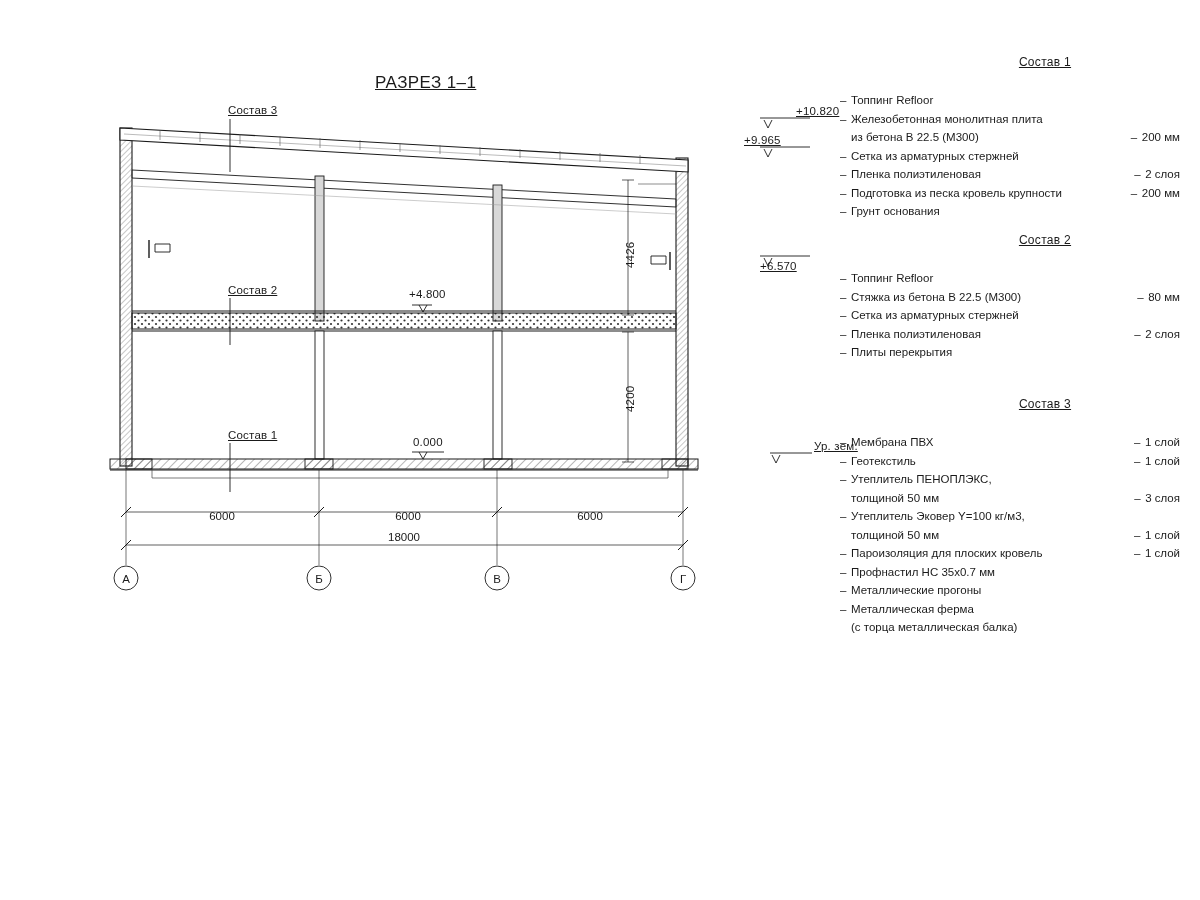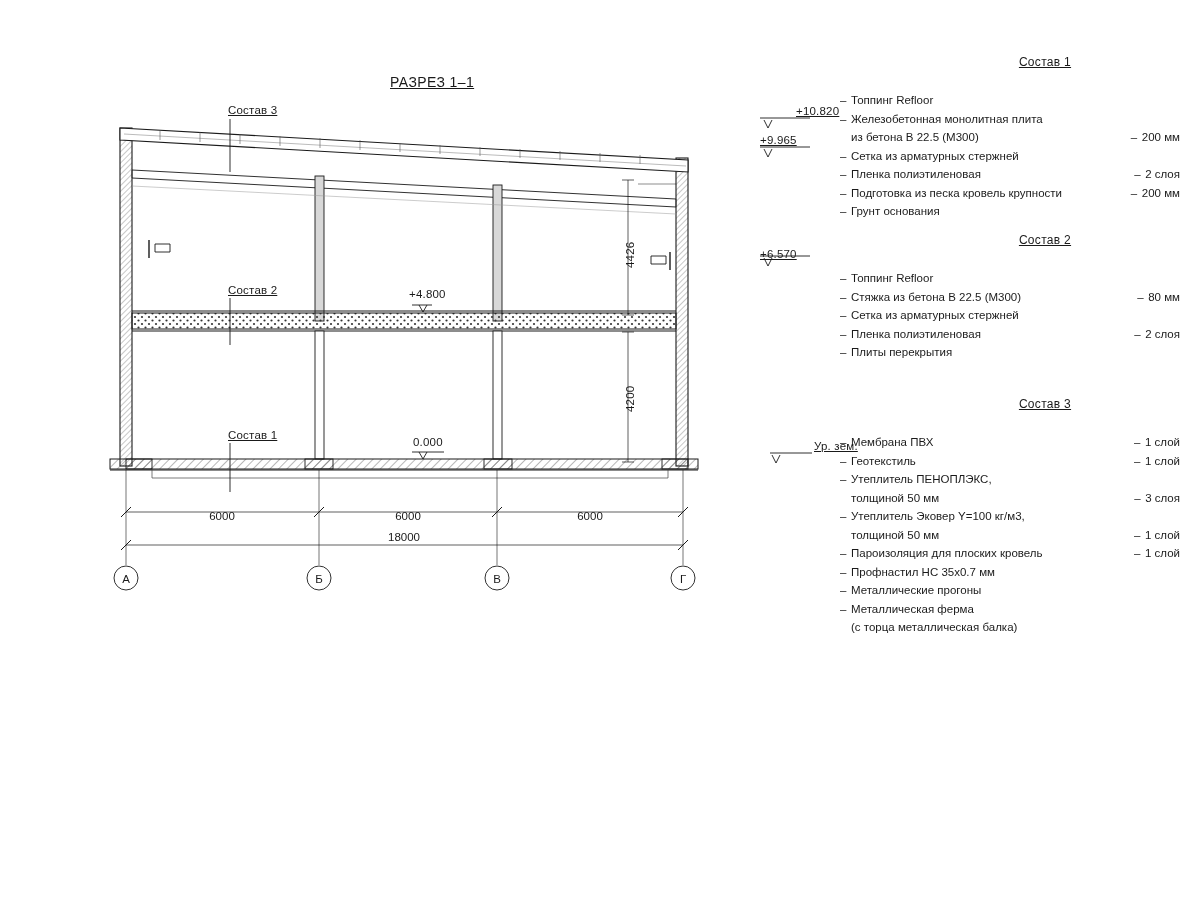--- a/index.html
+++ b/index.html
@@ -27,24 +27,23 @@
     line-height: 13px;
     white-space: nowrap;
     letter-spacing: 0.2px;
   }
   .txt.ul { text-decoration: underline; }
   .txt.vert {
     transform: rotate(-90deg);
     transform-origin: left top;
   }
   .title {
-    font-size: 14px;
+    font-size: 17px;
     text-decoration: underline;
     letter-spacing: 0.4px;
-    margin-left: 15px;
   }
   
   .legend-block { position: absolute; }
   .legend-head {
     font-size: 12px;
     text-decoration: underline;
     text-align: center;
     letter-spacing: 0.3px;
   }
   .legend-row {
@@ -221,22 +220,22 @@
   <div class="txt ul" style="left:228px; top:284px;">Состав 2</div>
   <div class="txt ul" style="left:228px; top:429px;">Состав 1</div>
 
   <div class="txt" style="left:409px; top:288px;">+4.800</div>
   <div class="txt" style="left:413px; top:436px;">0.000</div>
 
   <div class="txt vert" style="left:624px; top:268px;">4426</div>
   <div class="txt vert" style="left:624px; top:412px;">4200</div>
 
   <div class="txt ul" style="left:796px; top:105px;">+10.820</div>
-  <div class="txt ul" style="left:760px; top:134px;text-decoration:underline;">+9.965</div>
-  <div class="txt ul" style="left:760px; top:248px;">+6.570</div>
+  <div class="txt ul" style="left:744px; top:134px;text-decoration:underline;">+9.965</div>
+  <div class="txt ul" style="left:760px; top:260px;">+6.570</div>
   <div class="txt ul" style="left:770px; top:440px;margin-left:44px;">Ур. зем.</div>
 
   <div class="legend-block" style="left:840px; top:55px; width:340px;">
     <div class="legend-head" style="width:170px; margin-left:120px;">Состав 1</div>
     <div style="height:22px;"></div>
     <div id="leg1">
         <div class="legend-row">
           <span class="dash">–</span>
           <span class="lbl">Топпинг Refloor</span>
           <span class="val"></span>

